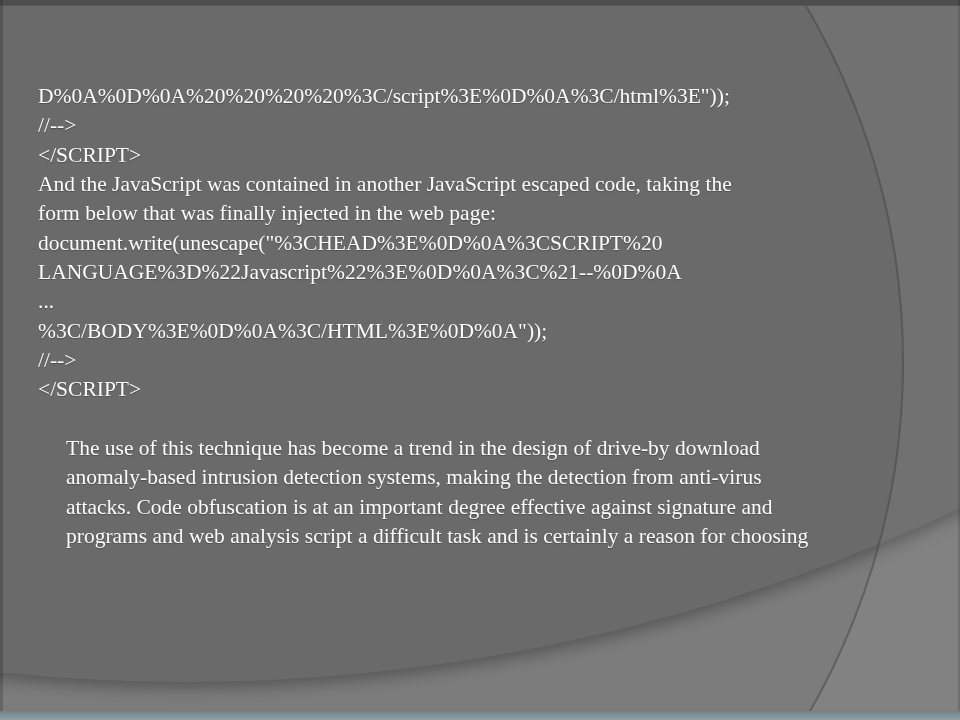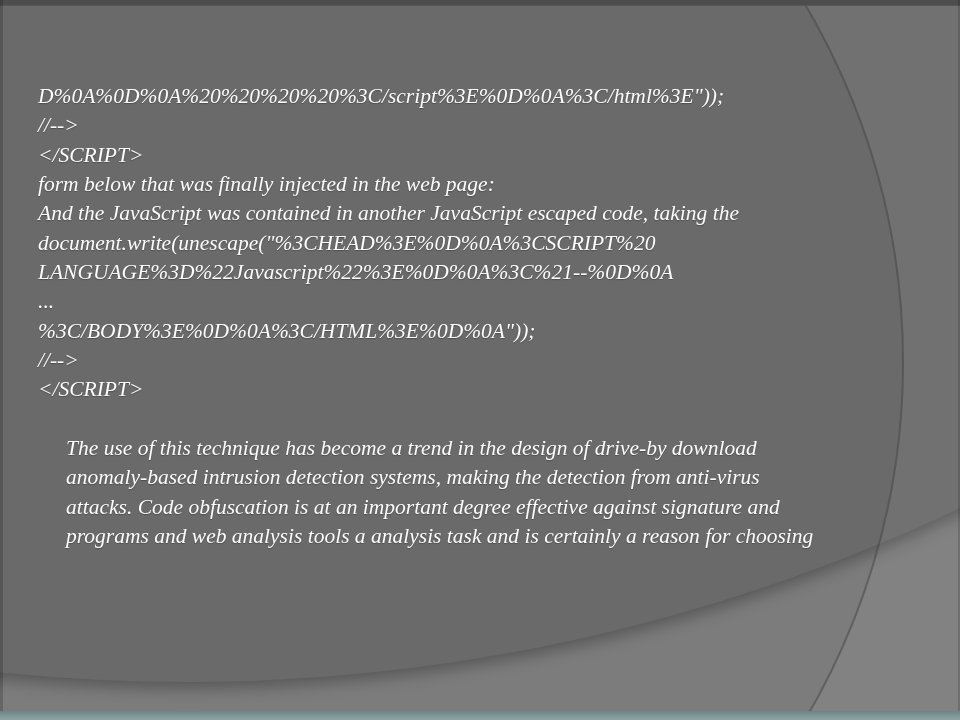--- a/index.html
+++ b/index.html
@@ -3,21 +3,20 @@
 <meta charset="utf-8">
 <style>
   html, body { margin: 0; padding: 0; background: #444; }
   .slide {
     position: relative;
     width: 960px;
     height: 720px;
     overflow: hidden;
     background: #7d7c7c; 
     font-family: "Liberation Serif", "DejaVu Serif", serif;
-    font-style: italic;
   }
   
   .bg-dark-circle {
     position: absolute;
     left: -1626px; top: -2942px;
     width: 3624px; height: 3624px;
     border-radius: 50%;
     background: #6b6a6a;
     box-shadow: 0 6px 16px rgba(0,0,0,0.30);
   }
@@ -84,31 +83,31 @@
   <div class="right-strip"></div>
   <div class="bottom-strip"></div>
 
   <div class="content">
     <div class="block code">
         <div class="line">D%0A%0D%0A%20%20%20%20%3C/script%3E%0D%0A%3C/html%3E"));</div>
         <div class="line">//--&gt;</div>
         <div class="line">&lt;/SCRIPT&gt;</div>
       </div>
     <div class="block expl">
+        <div class="line">And the JavaScript was contained in another JavaScript escaped code, taking the</div>
         <div class="line">form below that was finally injected in the web page:</div>
-        <div class="line">And the JavaScript was contained in another JavaScript escaped code, taking the</div>
       </div>
     <div class="block code">
         <div class="line">document.write(unescape("%3CHEAD%3E%0D%0A%3CSCRIPT%20</div>
         <div class="line">LANGUAGE%3D%22Javascript%22%3E%0D%0A%3C%21--%0D%0A</div>
         <div class="line">...</div>
         <div class="line">%3C/BODY%3E%0D%0A%3C/HTML%3E%0D%0A"));</div>
         <div class="line">//--&gt;</div>
         <div class="line">&lt;/SCRIPT&gt;</div>
       </div>
     <div class="block para">
         <div class="line">The use of this technique has become a trend in the design of drive-by download</div>
         <div class="line">anomaly-based intrusion detection systems, making the detection from anti-virus</div>
         <div class="line">attacks. Code obfuscation is at an important degree effective against signature and</div>
-        <div class="line">programs and web analysis tools a analysis task and is certainly a reason for choosing</div>
+        <div class="line">programs and web analysis script a difficult task and is certainly a reason for choosing</div>
       </div>
   </div>
 </div>
 
 </body></html>

